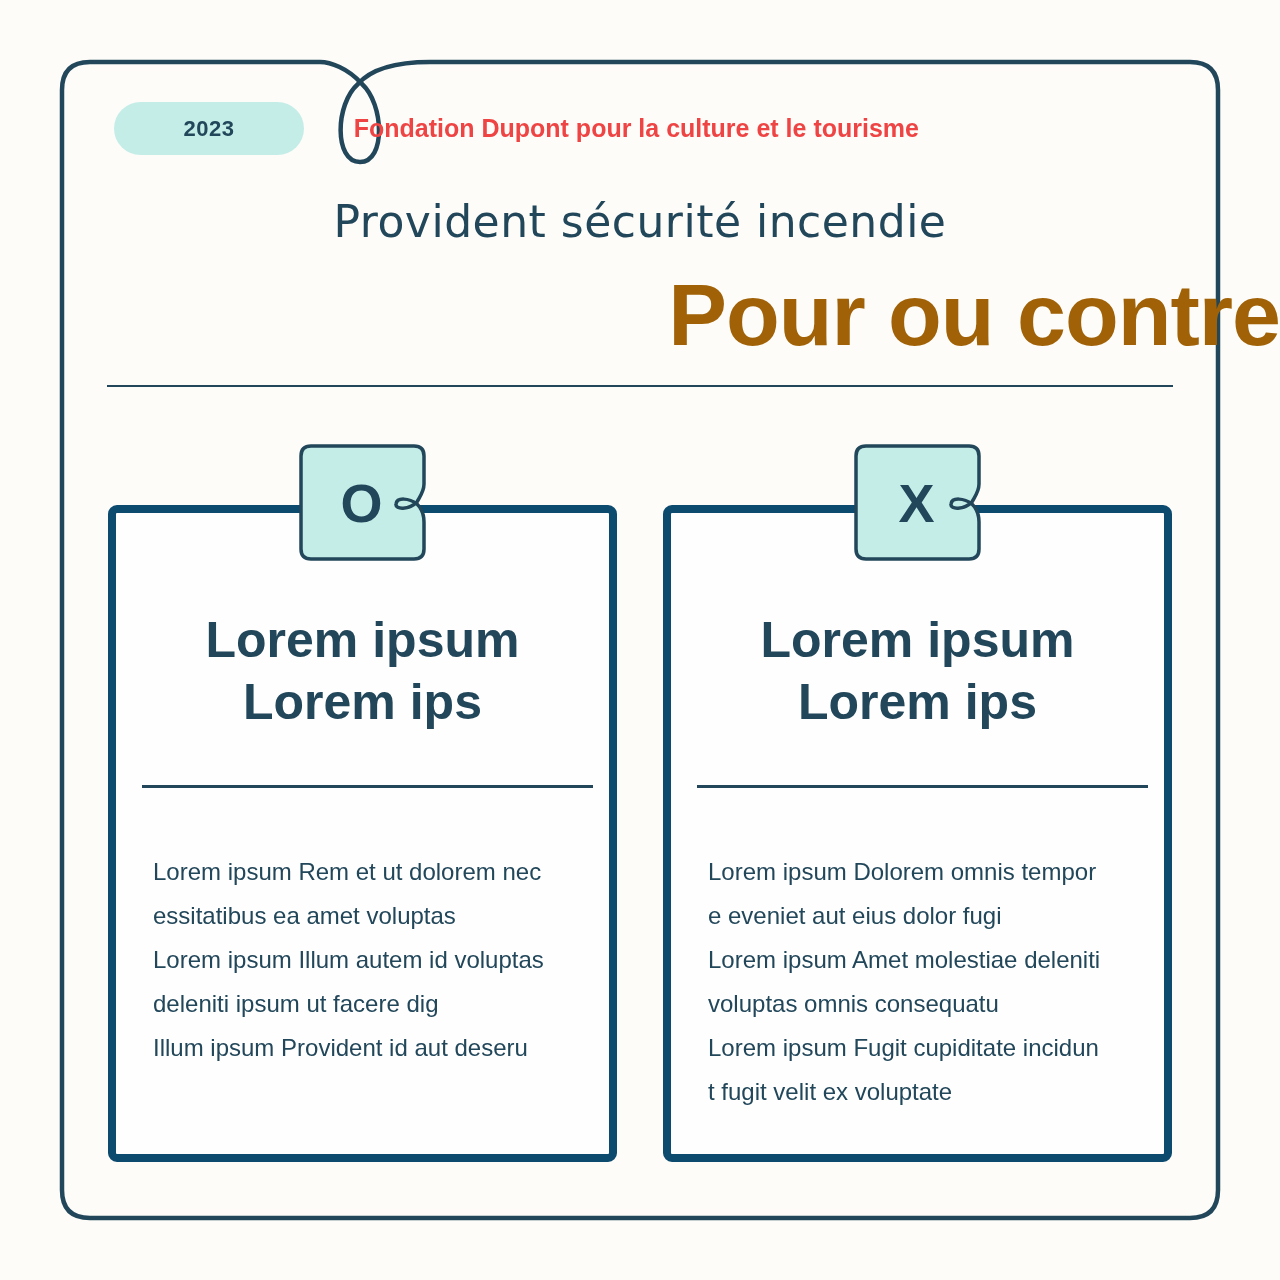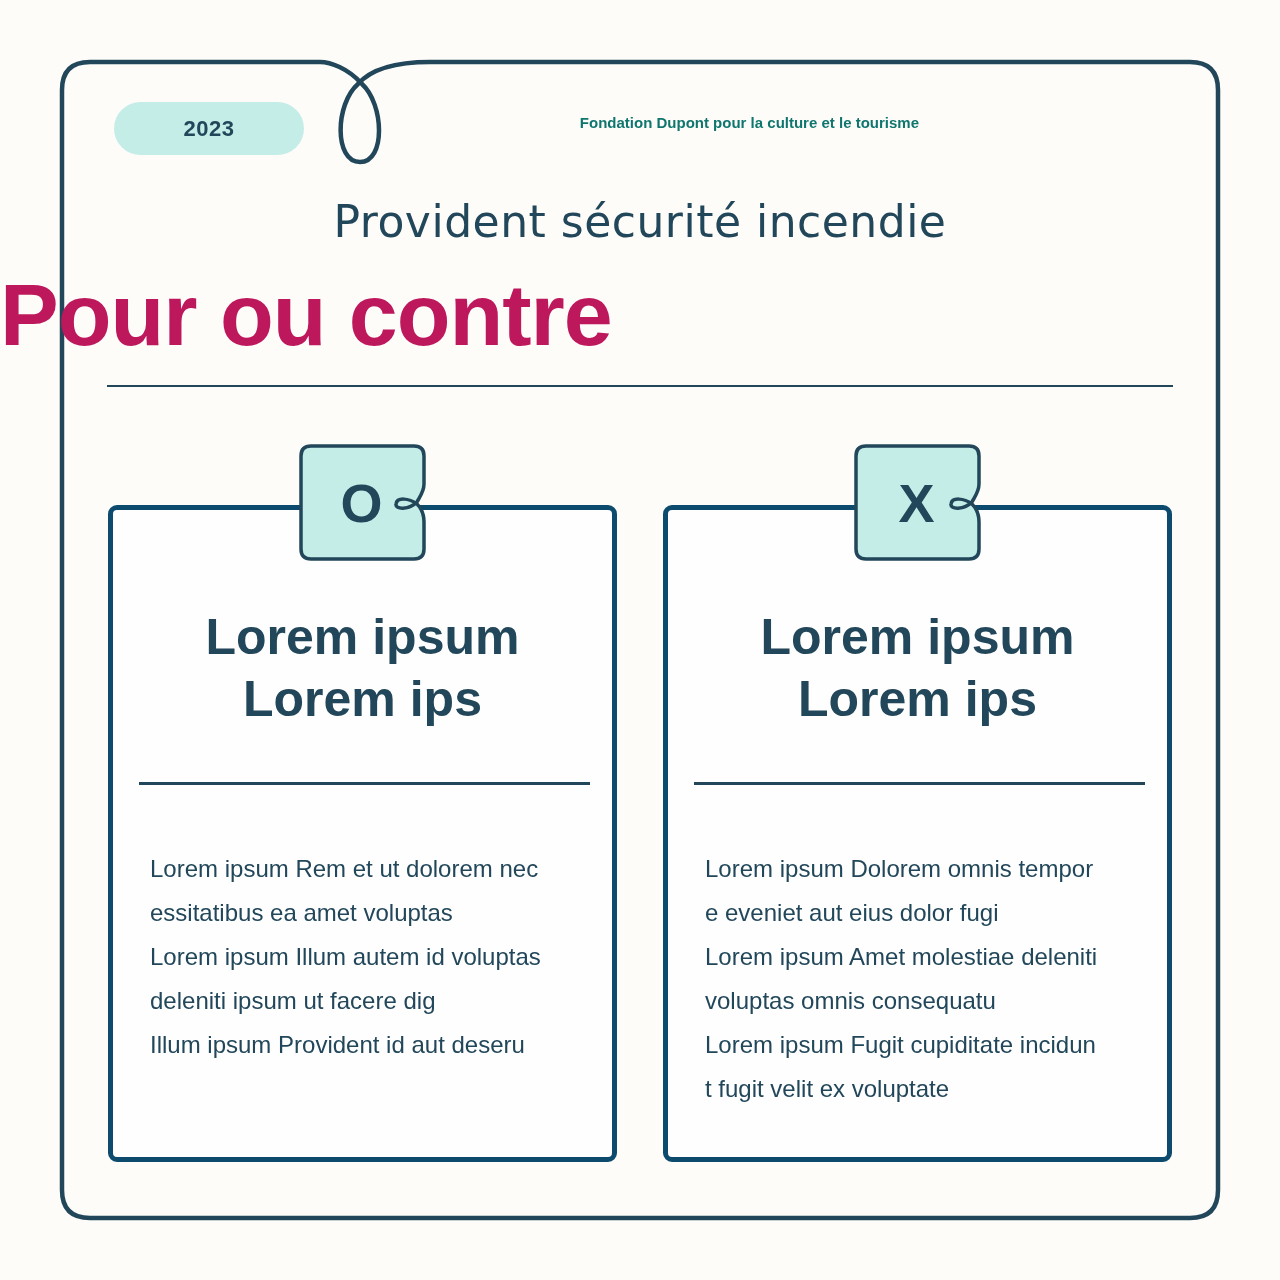--- a/index.html
+++ b/index.html
@@ -19,49 +19,49 @@
       width: 190px; height: 53px;
       border-radius: 27px;
       background: #c5ede8;
       display: flex; align-items: center; justify-content: center;
       font-size: 22px; font-weight: 700; color: #22475a;
       letter-spacing: 0.5px;
     }
 
     .org-name {
       position: absolute; right: 117px; top: 114px;
-      font-size: 15px; font-weight: 700; color: #0f766e;
+      font-size: 25px; font-weight: 700; color: #ef4444;
       white-space: nowrap;
     }
 
     .subtitle {
       position: absolute; left: 0; top: 196px; width: 1280px;
       text-align: center;
       font-family: "DejaVu Sans", sans-serif;
       font-size: 44px; font-weight: 400; color: #22475a;
       letter-spacing: 0.5px;
     }
 
     .main-title {
       position: absolute; left: 0; top: 264px; width: 1280px;
-      text-align: left;
+      text-align: right;
       font-family: "Liberation Sans", sans-serif;
-      font-size: 88px; font-weight: 700; color: #be185d;
+      font-size: 88px; font-weight: 700; color: #a16207;
       letter-spacing: -1px;
     }
 
     .top-divider {
       position: absolute; left: 107px; top: 385px;
       width: 1066px; height: 2px; background: #22475a;
     }
 
     .card {
       position: absolute; top: 505px;
       width: 509px; height: 657px;
-      border: 5px solid #0c4a6e; border-radius: 9px;
+      border: 8px solid #0c4a6e; border-radius: 9px;
       background: #fefefe;
     }
     .card.left { left: 108px; }
     .card.right { left: 663px; }
 
     .card-heading {
       position: absolute; left: 0; top: 96px; width: 100%;
       text-align: center;
       font-size: 50px; font-weight: 700; line-height: 62px;
       color: #22475a;

